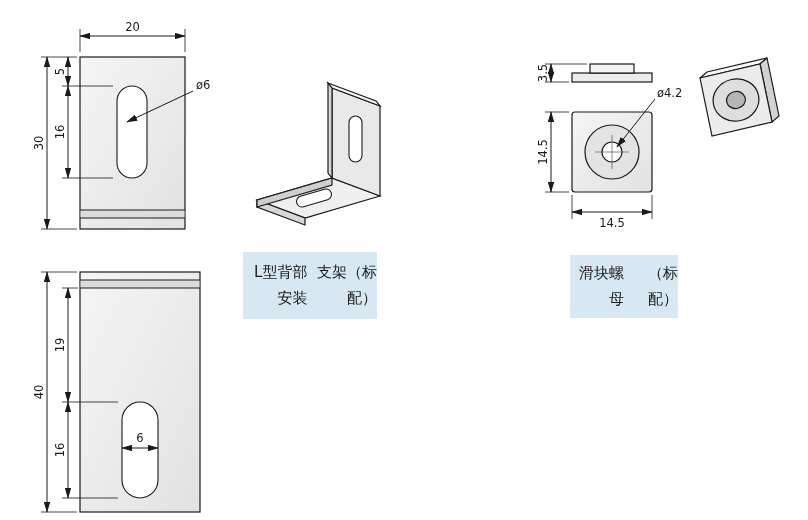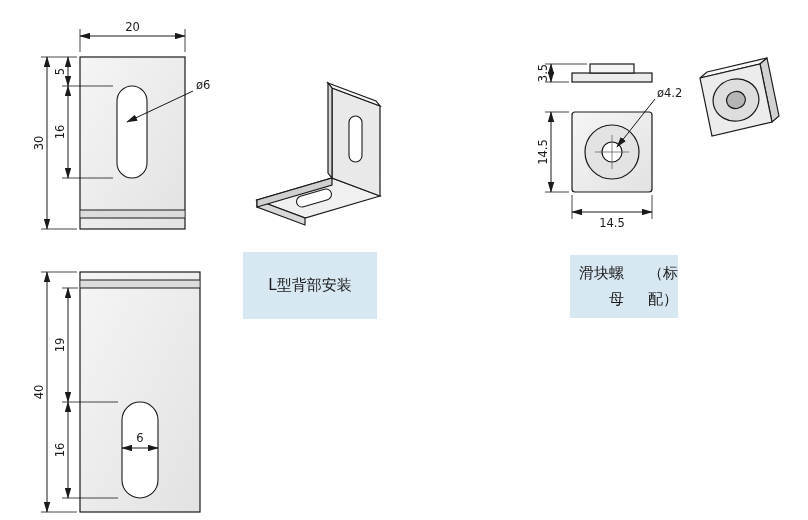--- a/index.html
+++ b/index.html
@@ -133,20 +133,21 @@
       <path class="part" d="M700,78 L760,64 L767,58 L707,72 Z" fill="#f7f7f7"></path>
       <path class="part" d="M760,64 L767,58 L779,116 L772,122 Z" fill="#d2d2d2"></path>
       <path class="part" d="M700,78 L760,64 L772,122 L712,136 Z" fill="#ececec"></path>
       <ellipse class="part" cx="736" cy="100" rx="23" ry="21" transform="rotate(-13 736 100)" fill="#dedede"></ellipse>
       <ellipse class="part" cx="736" cy="100" rx="9.5" ry="8.5" transform="rotate(-13 736 100)" fill="#b5b5b5"></ellipse>
     </g>
   </svg>
 
   <div class="label-box" style="left:243px;top:252px;width:134px;height:67px">
     <div>L型背部安装</div>
+    <div>支架（标配）</div>
   </div>
 
   <div class="label-box" style="left:570px;top:255px;width:108px;height:63px">
     <div>滑块螺母</div>
     <div>（标配）</div>
   </div>
 
 </div>
 
 </body></html>

